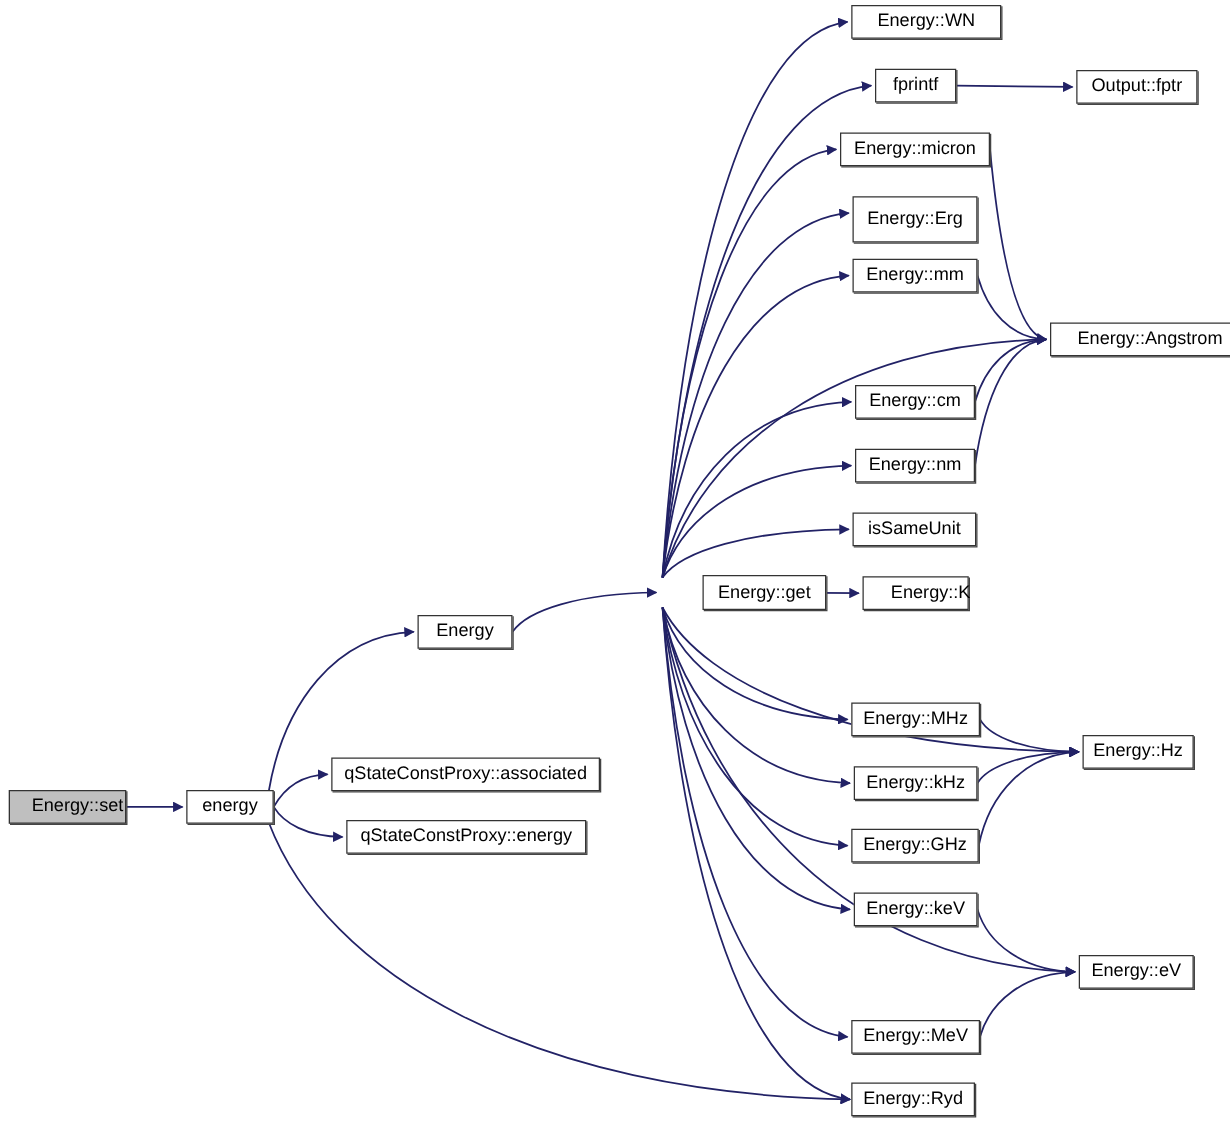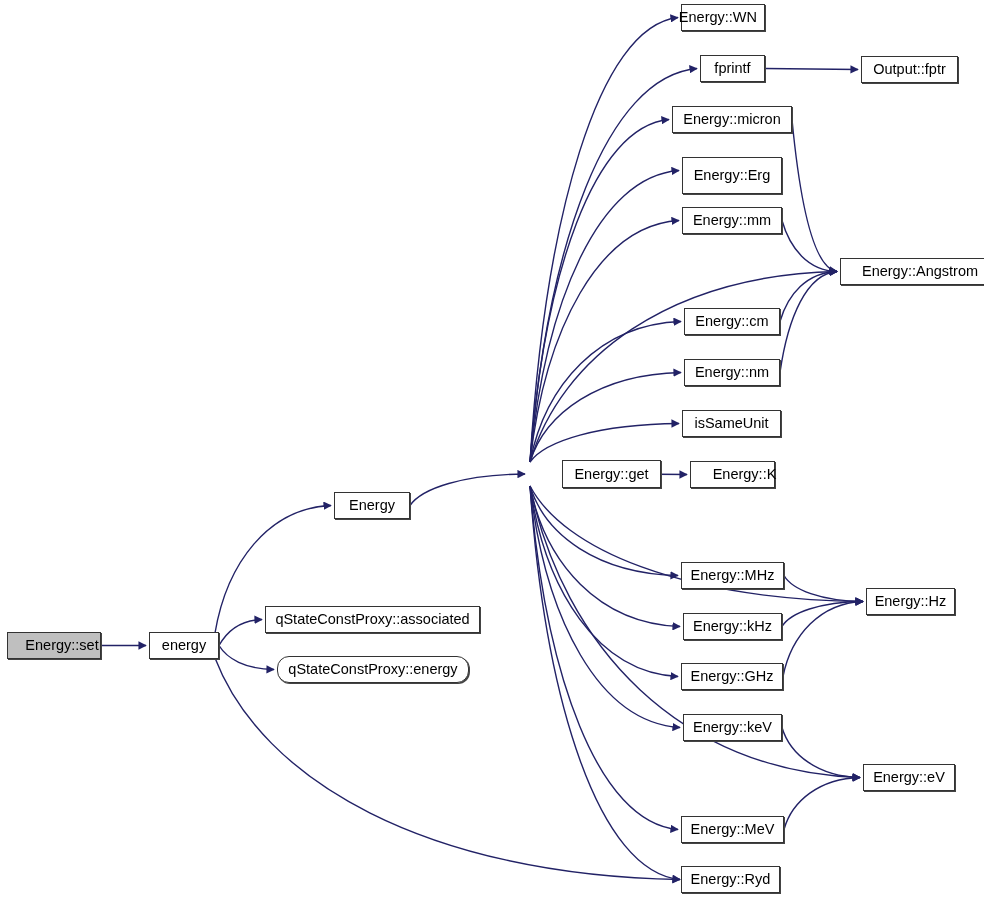--- a/index.html
+++ b/index.html
@@ -99,27 +99,27 @@
     </div>
     <div class="node" style="left: 149px; top: 632px; width: 70px; height: 27px;">
       <span class="node-label">energy</span>
     </div>
     <div class="node" style="left: 334px; top: 492px; width: 76px; height: 27px;">
       <span class="node-label">Energy</span>
     </div>
     <div class="node" style="left: 265px; top: 606px; width: 215px; height: 27px;">
       <span class="node-label">qStateConstProxy::associated</span>
     </div>
-    <div class="node" style="left: 277px; top: 656px; width: 192px; height: 27px; border-radius: 12px;">
+    <div class="node" style="left: 277px; top: 656px; width: 192px; height: 27px;">
       <span class="node-label">qStateConstProxy::energy</span>
     </div>
     <div class="node" style="left: 528px; top: 460px; width: 99px; height: 28px; margin-left: 34px;">
       <span class="node-label">Energy::get</span>
     </div>
-    <div class="node" style="left: 681px; top: 4px; width: 84px; height: 27px; justify-content: flex-end;">
+    <div class="node" style="left: 681px; top: 4px; width: 120px; height: 27px;">
       <span class="node-label">Energy::WN</span>
     </div>
     <div class="node" style="left: 700px; top: 55px; width: 65px; height: 27px;">
       <span class="node-label">fprintf</span>
     </div>
     <div class="node" style="left: 861px; top: 56px; width: 97px; height: 27px;">
       <span class="node-label">Output::fptr</span>
     </div>
     <div class="node" style="left: 672px; top: 106px; width: 120px; height: 27px;">
       <span class="node-label">Energy::micron</span>

